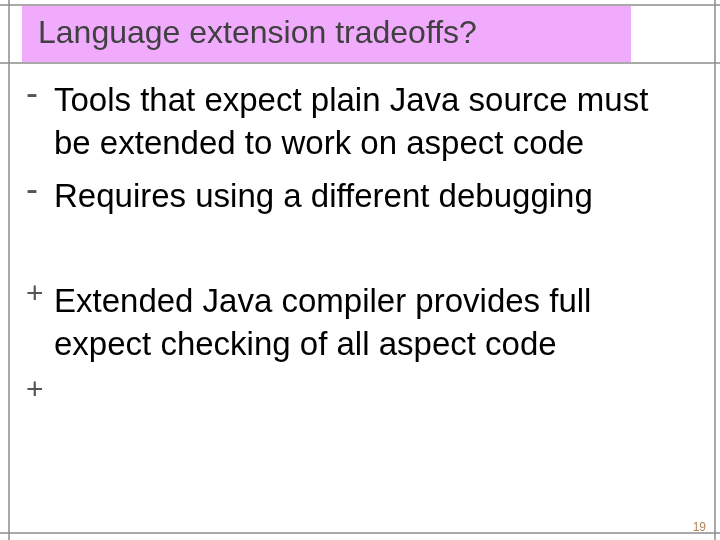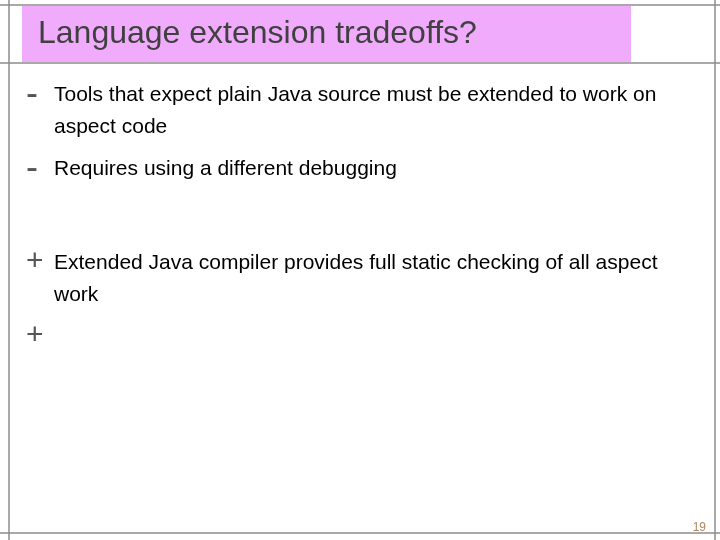--- a/index.html
+++ b/index.html
@@ -70,22 +70,22 @@
     line-height: 30px;
     width: 28px;
     flex: 0 0 28px;
     color: #555555;
     font-weight: 400;
     text-align: left;
   }
   .bullet.minus { }
   .bullet.plus  { font-size: 30px; line-height: 28px; }
   .text {
-    font-size: 21px;
-    line-height: 32px;
+    font-size: 33px;
+    line-height: 43px;
     color: #000000;
     font-weight: 400;
   }
   .gap {
     height: 52px;
   }
   .pagenum {
     position: absolute;
     right: 14px;
     bottom: 6px;
@@ -118,21 +118,21 @@
 
     <div class="item">
       <div class="bullet minus">-</div>
       <div class="text">Requires using a different debugging</div>
     </div>
 
     <div class="gap"></div>
 
     <div class="item">
       <div class="bullet plus">+</div>
-      <div class="text">Extended Java compiler provides full static checking of all aspect work</div>
+      <div class="text">Extended Java compiler provides full expect checking of all aspect code</div>
     </div>
 
     <div class="item">
       <div class="bullet plus">+</div>
     </div>
 
   </div>
 
   <div class="rule-h" style="top:532px;"></div>
 

